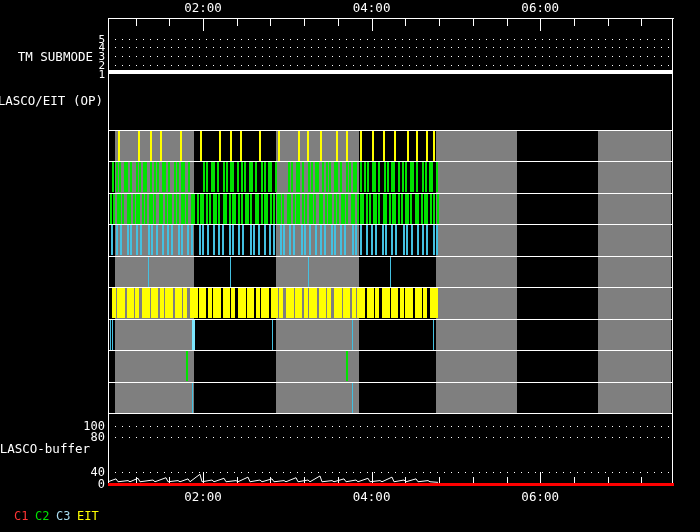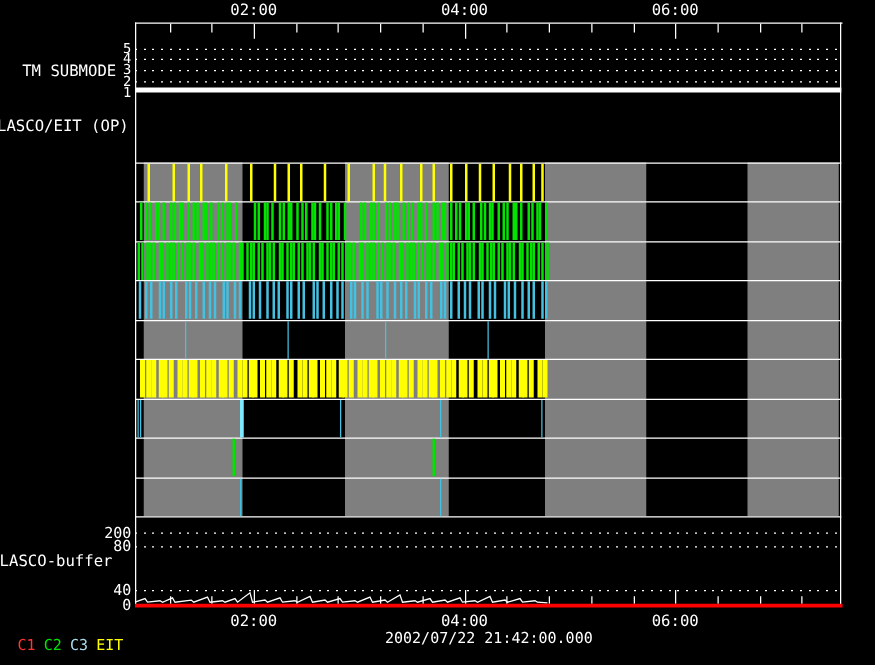--- a/index.html
+++ b/index.html
@@ -13,21 +13,20 @@
   .frame{position:absolute;background:#fff;}
 </style>
 </head>
 <body>
 
 <div id="canvas">
 
   <div class="lbl lbl-r" style="right:607px;top:57px;transform:translateY(-50%);">TM SUBMODE</div>
   <div class="lbl lbl-r" style="right:597px;top:101px;transform:translateY(-50%);">LASCO/EIT (OP)</div>
   <div class="lbl lbl-r" style="right:610px;top:449px;transform:translateY(-50%);">LASCO-buffer</div>
-  <div class="lbl" style="left:308px;top:510px;transform:translateY(-50%);font-size:12px;">2002/07/22 21:42:00.000</div>
 
   <div class="frame" style="left:108px;top:18px;width:566px;height:1px;"></div>
   <div class="frame" style="left:108px;top:18px;width:1px;height:466px;"></div>
   <div class="frame" style="left:672px;top:18px;width:1px;height:466px;"></div>
 
   <div id="layer-bands" class="abs" style="left:0;top:0;">
       <div style="position: absolute; left: 115px; top: 130px; width: 79px; height: 283px; background: rgb(127, 127, 127);"></div>
       <div style="position: absolute; left: 276px; top: 130px; width: 83px; height: 283px; background: rgb(127, 127, 127);"></div>
       <div style="position: absolute; left: 436px; top: 130px; width: 81px; height: 283px; background: rgb(127, 127, 127);"></div>
       <div style="position: absolute; left: 598px; top: 130px; width: 73px; height: 283px; background: rgb(127, 127, 127);"></div>
@@ -450,21 +449,21 @@
       <div style="position: absolute; left: 203px; top: 497px; transform: translate(-50%, -50%); color: rgb(255, 255, 255); font: 12.5px / 1 &quot;DejaVu Sans Mono&quot;, monospace;">02:00</div>
       <div style="position: absolute; left: 371.6px; top: 8px; transform: translate(-50%, -50%); color: rgb(255, 255, 255); font: 12.5px / 1 &quot;DejaVu Sans Mono&quot;, monospace;">04:00</div>
       <div style="position: absolute; left: 371.6px; top: 497px; transform: translate(-50%, -50%); color: rgb(255, 255, 255); font: 12.5px / 1 &quot;DejaVu Sans Mono&quot;, monospace;">04:00</div>
       <div style="position: absolute; left: 540.2px; top: 8px; transform: translate(-50%, -50%); color: rgb(255, 255, 255); font: 12.5px / 1 &quot;DejaVu Sans Mono&quot;, monospace;">06:00</div>
       <div style="position: absolute; left: 540.2px; top: 497px; transform: translate(-50%, -50%); color: rgb(255, 255, 255); font: 12.5px / 1 &quot;DejaVu Sans Mono&quot;, monospace;">06:00</div>
       <div style="position: absolute; left: 96px; top: 38.5px; width: 9px; transform: translateY(-50%); text-align: right; color: rgb(255, 255, 255); font: 11px / 1 &quot;DejaVu Sans Mono&quot;, monospace;">5</div>
       <div style="position: absolute; left: 96px; top: 47.25px; width: 9px; transform: translateY(-50%); text-align: right; color: rgb(255, 255, 255); font: 11px / 1 &quot;DejaVu Sans Mono&quot;, monospace;">4</div>
       <div style="position: absolute; left: 96px; top: 56px; width: 9px; transform: translateY(-50%); text-align: right; color: rgb(255, 255, 255); font: 11px / 1 &quot;DejaVu Sans Mono&quot;, monospace;">3</div>
       <div style="position: absolute; left: 96px; top: 64.75px; width: 9px; transform: translateY(-50%); text-align: right; color: rgb(255, 255, 255); font: 11px / 1 &quot;DejaVu Sans Mono&quot;, monospace;">2</div>
       <div style="position: absolute; left: 96px; top: 73.5px; width: 9px; transform: translateY(-50%); text-align: right; color: rgb(255, 255, 255); font: 11px / 1 &quot;DejaVu Sans Mono&quot;, monospace;">1</div>
-      <div style="position: absolute; left: 74px; top: 425.6px; width: 31px; transform: translateY(-50%); text-align: right; color: rgb(255, 255, 255); font: 12px / 1 &quot;DejaVu Sans Mono&quot;, monospace;">200</div>
+      <div style="position: absolute; left: 74px; top: 425.6px; width: 31px; transform: translateY(-50%); text-align: right; color: rgb(255, 255, 255); font: 12px / 1 &quot;DejaVu Sans Mono&quot;, monospace;">100</div>
       <div style="position: absolute; left: 74px; top: 437.18px; width: 31px; transform: translateY(-50%); text-align: right; color: rgb(255, 255, 255); font: 12px / 1 &quot;DejaVu Sans Mono&quot;, monospace;">80</div>
       <div style="position: absolute; left: 74px; top: 471.92px; width: 31px; transform: translateY(-50%); text-align: right; color: rgb(255, 255, 255); font: 12px / 1 &quot;DejaVu Sans Mono&quot;, monospace;">40</div>
       <div style="position: absolute; left: 74px; top: 483.5px; width: 31px; transform: translateY(-50%); text-align: right; color: rgb(255, 255, 255); font: 12px / 1 &quot;DejaVu Sans Mono&quot;, monospace;">0</div>
       <div style="position: absolute; left: 14px; top: 516px; transform: translateY(-50%); color: rgb(255, 52, 52); font: 12px / 1 &quot;DejaVu Sans Mono&quot;, monospace;">C1</div>
       <div style="position: absolute; left: 35px; top: 516px; transform: translateY(-50%); color: rgb(0, 228, 0); font: 12px / 1 &quot;DejaVu Sans Mono&quot;, monospace;">C2</div>
       <div style="position: absolute; left: 56px; top: 516px; transform: translateY(-50%); color: rgb(168, 220, 240); font: 12px / 1 &quot;DejaVu Sans Mono&quot;, monospace;">C3</div>
       <div style="position: absolute; left: 77px; top: 516px; transform: translateY(-50%); color: rgb(255, 255, 0); font: 12px / 1 &quot;DejaVu Sans Mono&quot;, monospace;">EIT</div>
     </div>
 
 </div>

